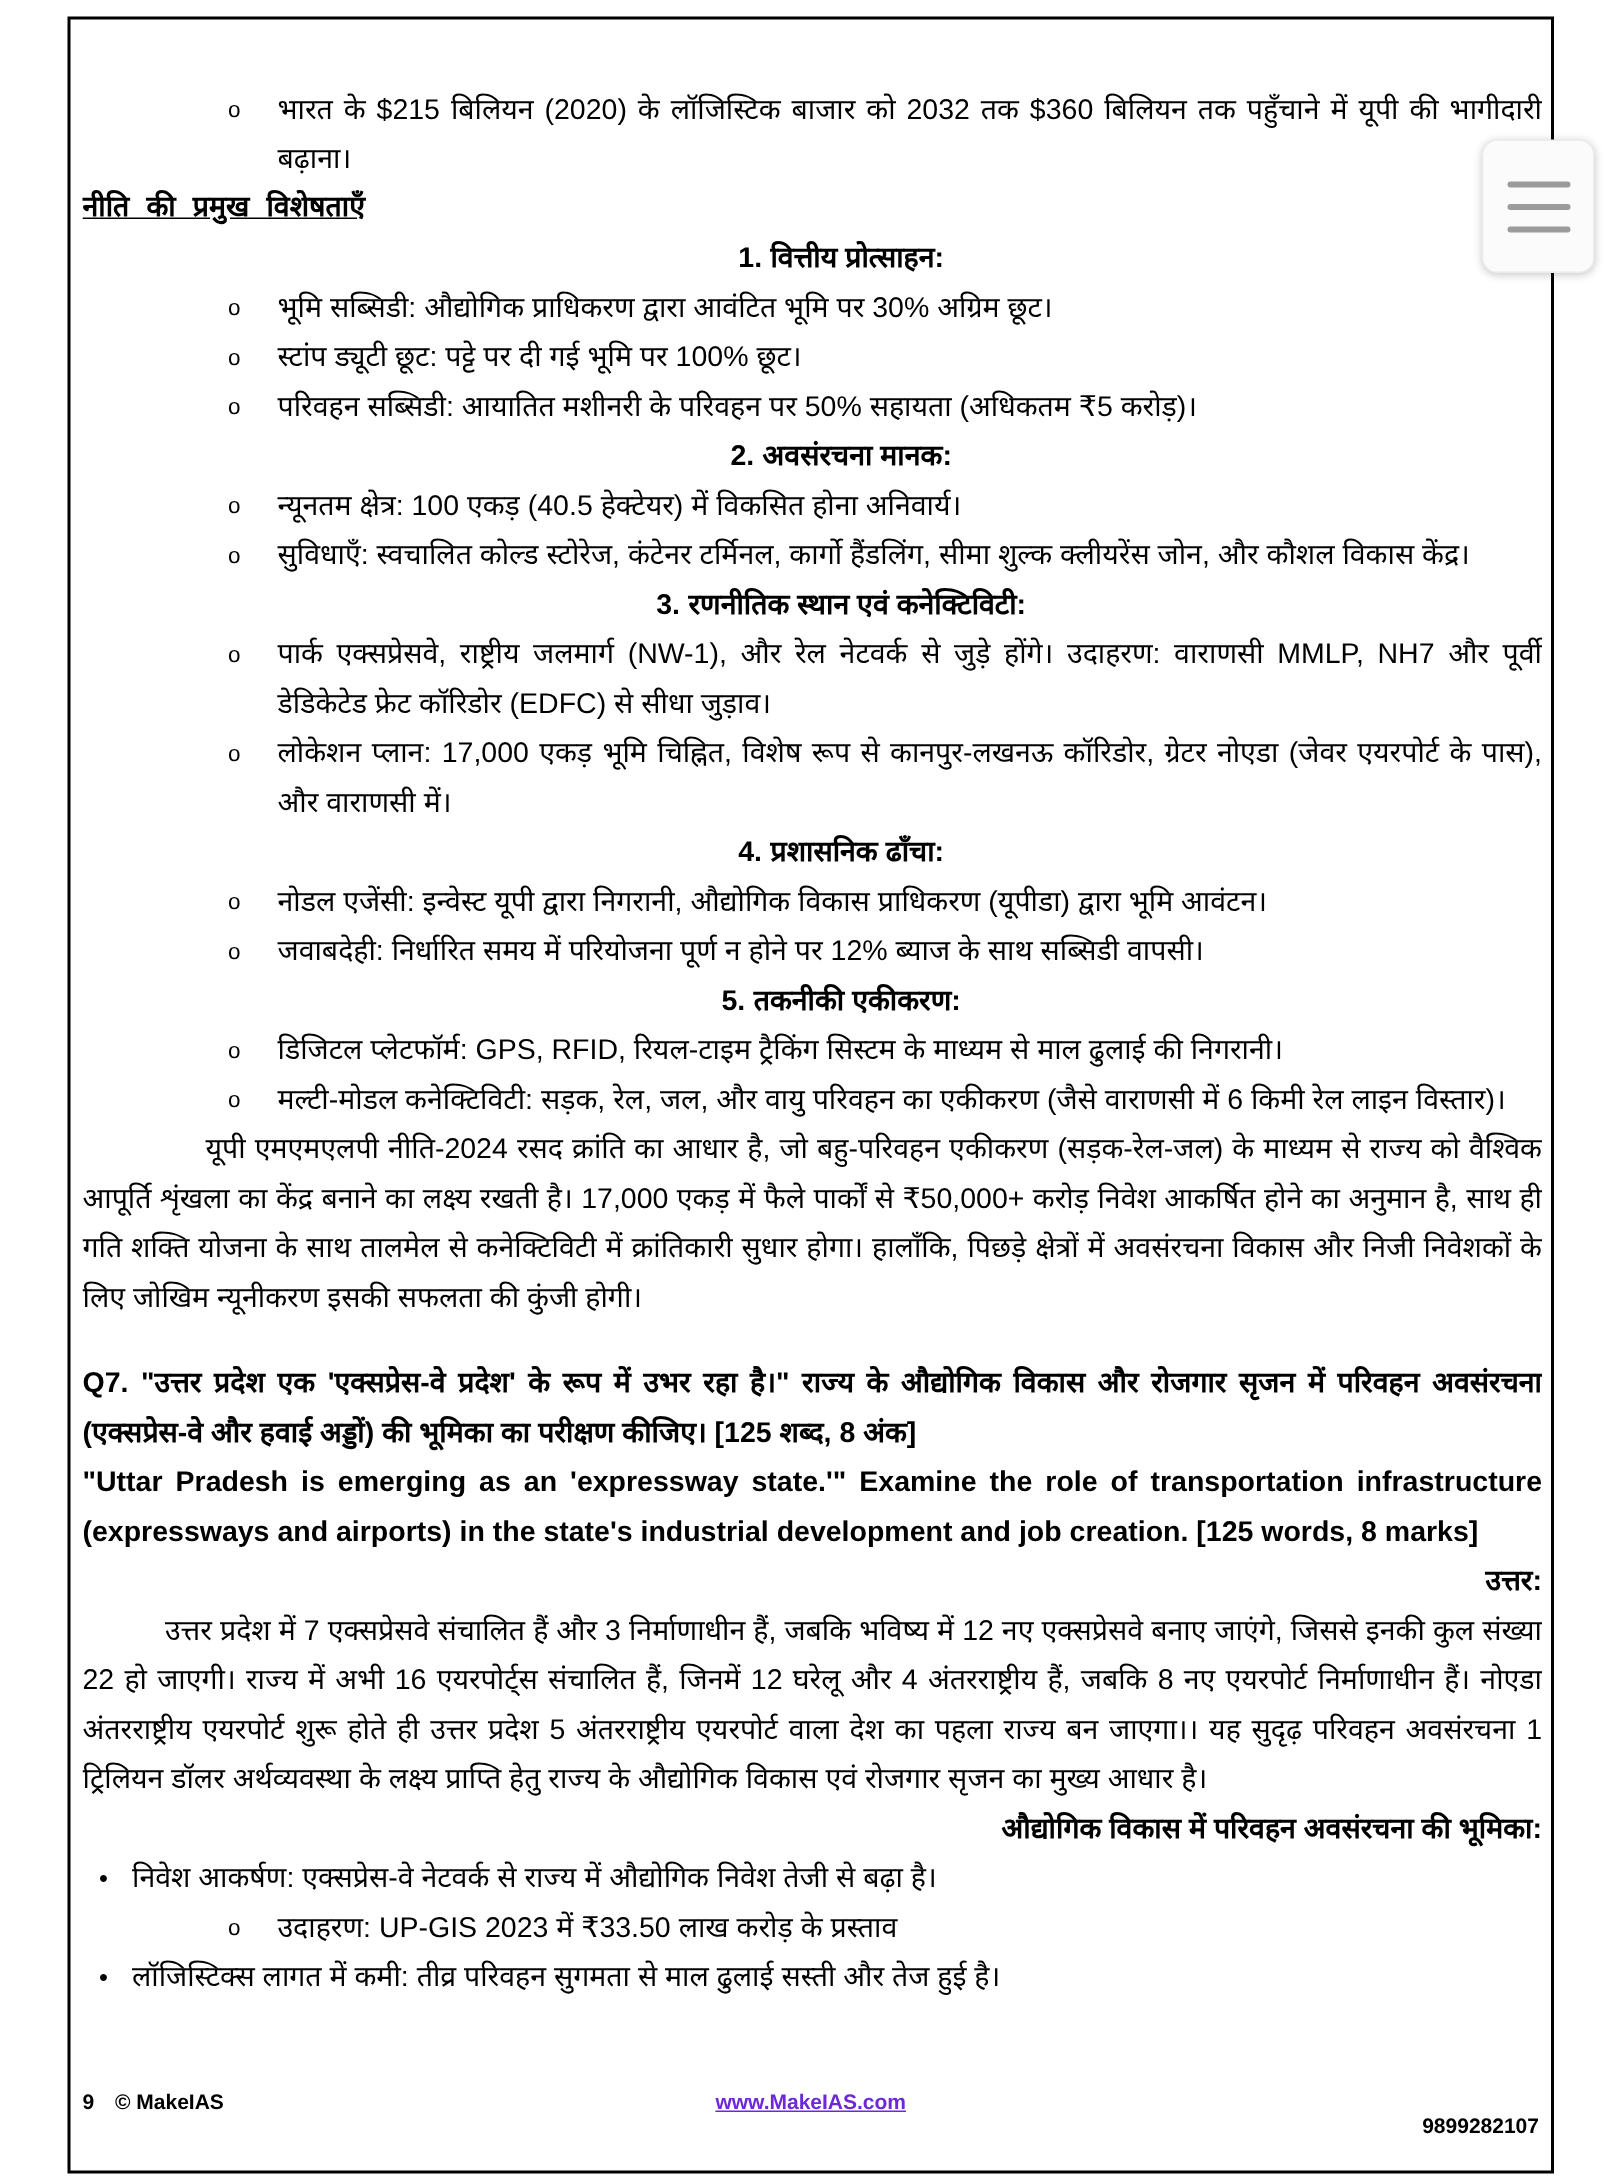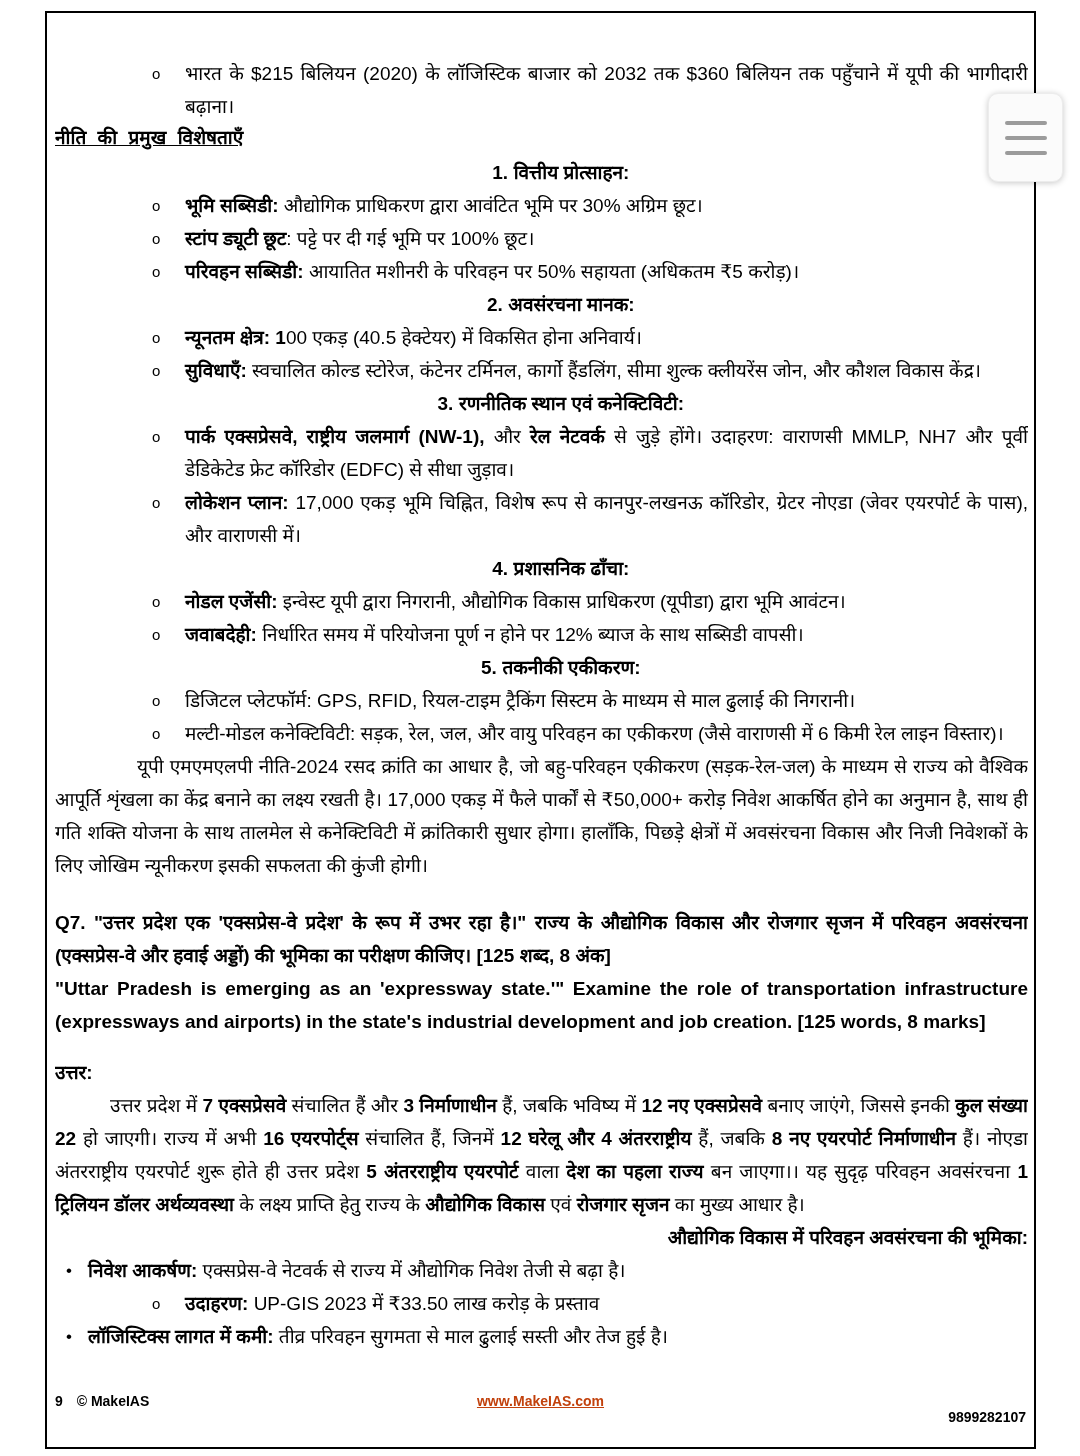--- a/index.html
+++ b/index.html
@@ -9,42 +9,42 @@
   }
   .page{
     position:absolute;left:45px;top:11px;width:991px;height:1438px;
     border:2px solid #000;box-sizing:border-box;background:#fff;
   }
   .content{
     position:absolute;left:8px;right:6px;top:44px;bottom:62px;
     font-size:19px;line-height:33px;text-align:justify;overflow:hidden;
   }
   .line{margin:0;}
-  b,.bold{font-weight:bold;}
+  b,.bold{font-weight:normal;}
   .features-heading{font-weight:bold;text-decoration:underline;text-align:left;font-family:Liberation Mono, monospace;}
   .sec-head{padding-left:33px;font-weight:bold;text-align:center;}
   .sec-head .num{display:inline-block;min-width:27px;}
   .sub-item{position:relative;padding-left:130px;}
   .sub-item .marker{position:absolute;left:97px;top:0;font-size:15px;}
   .b1{position:relative;padding-left:33px;}
   .b1 .marker{position:absolute;left:11px;top:0;font-size:17px;}
   .concl{text-indent:82px;margin:0;}
   .q7{font-weight:bold;margin-top:24px;}
   .q7en{font-weight:bold;}
-  .ans-label{font-weight:bold;text-align:left;margin-top:18px;}
+  .ans-label{font-weight:bold;text-align:right;}
   .answer{text-indent:55px;margin:0;}
   .role-heading{font-weight:bold;text-align:right;}
   .footer{
     position:absolute;left:8px;right:8px;bottom:26px;height:28px;
     font-size:14px;font-weight:bold;
   }
   .f-left{position:absolute;left:0;top:0;}
   .f-page{margin-right:10px;}
   .f-center{position:absolute;left:0;right:0;top:0;text-align:center;}
-  .f-link{color:#c2410c;text-decoration:underline;cursor:pointer;}
+  .f-link{color:#6d28d9;text-decoration:underline;cursor:pointer;}
   .f-right{position:absolute;right:0;top:16px;}
   
   .float-widget{
     position:absolute;left:988px;top:93px;width:75px;height:89px;
     background:#fbfbfb;border:1px solid #ececec;border-radius:10px;
     box-shadow:0 1px 6px rgba(0,0,0,0.22);z-index:5;box-sizing:border-box;
     display:flex;align-items:center;justify-content:center;cursor:pointer;
   }
   .ham{display:flex;flex-direction:column;gap:11px;}
   .ham .bar{width:42px;height:4px;background:#9b9b9b;border-radius:2px;}

